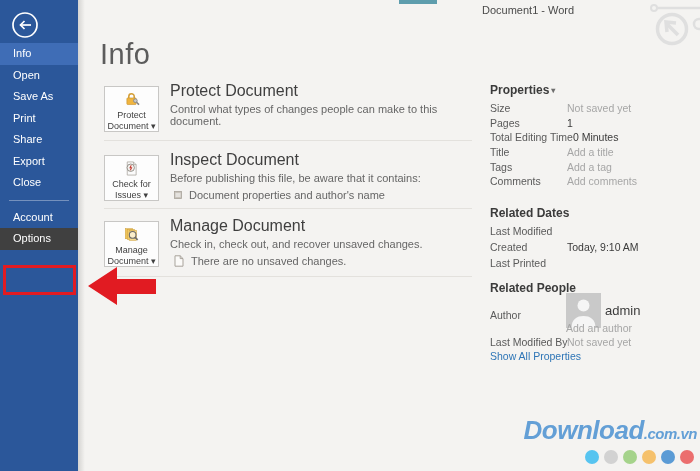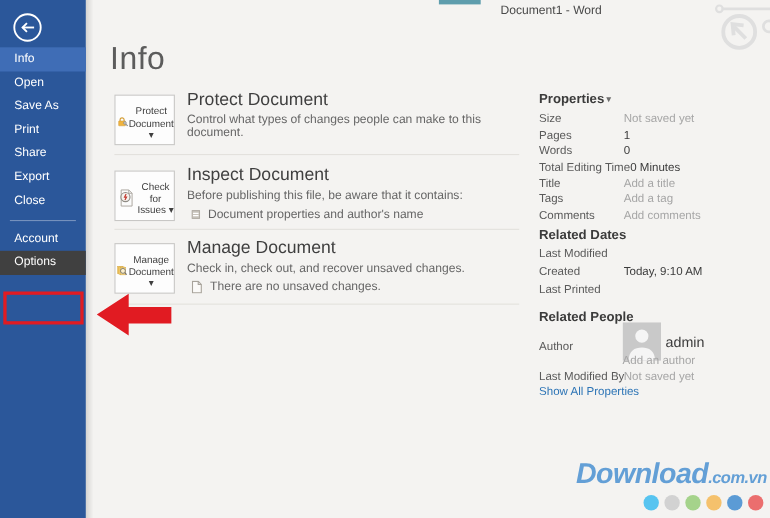--- a/index.html
+++ b/index.html
@@ -23,32 +23,32 @@
   .nav-item.selected { background:#3F6DB6; }
   .nav-item.hovered  { background:#404040; }
   .nav-divider { height:1px; margin:6px 9px 6px 9px; background:rgba(255,255,255,0.35); }
 
   
   .red-box { position:absolute; left:3px; top:265px; width:73px; height:30px;
     border:3px solid #E11B22; z-index:6; }
   .red-arrow { position:absolute; left:60px; top:258px; z-index:6; }
 
   
-  .window-title { position:absolute; left:455px; top:4px; font-size:11px; color:#4A4A4A; z-index:1; }
+  .window-title { position:absolute; left:482px; top:4px; font-size:11px; color:#4A4A4A; z-index:1; }
   .teal-strip { position:absolute; left:399px; top:0; width:38px; height:4px; background:#5E9DAD; }
   .corner-logo { position:absolute; left:644px; top:0; z-index:1; }
 
   
   .page-title { position:absolute; left:100px; top:38px; font-size:29px; font-weight:300; color:#5C5C5C; letter-spacing:0.5px; }
   .info-section { position:absolute; left:104px; width:368px; border-bottom:1px solid #E3E1DD; }
   .sec1 { top:86px;  height:55px; }
   .sec2 { top:155px; height:54px; }
   .sec3 { top:221px; height:56px; }
   .big-btn { position:absolute; left:0; top:0; width:55px; height:46px;
-    background:#FDFDFD; border:1px solid #C8C7C5; display:flex; flex-direction:row;
+    background:#FDFDFD; border:1px solid #C8C7C5; display:flex; flex-direction:column;
     align-items:center; justify-content:flex-start; padding-top:4px; cursor:pointer; }
   .big-btn .btn-label { font-size:9px; line-height:10.5px; color:#3F3F3F; text-align:center; margin-top:2px; }
   .sec-text { position:absolute; left:66px; top:-4px; width:300px; }
   .sec-text h2 { font-size:16px; font-weight:400; color:#3F3F3F; }
   .sec-text p { font-size:11px; color:#666666; margin-top:3px; }
   .bullet { display:flex; align-items:center; gap:7px; margin-top:5px; padding-left:4px; font-size:11px; color:#666666;text-align:center; }
 
   
   .props-panel { position:absolute; left:490px; top:0; width:206px; height:381px; }
   .panel-h { position:absolute; font-size:12px; font-weight:600; color:#3B3B3B; }
@@ -195,24 +195,20 @@
     <div class="props-rows">
       <div class="prow">
           <span class="plabel">Size</span>
           <span class="pvalue muted">Not saved yet</span>
         </div>
       <div class="prow">
           <span class="plabel">Pages</span>
           <span class="pvalue">1</span>
         </div>
       <div class="prow">
-          <span class="plabel">Words</span>
-          <span class="pvalue">0</span>
-        </div>
-      <div class="prow">
           <span class="plabel">Total Editing Time</span>
           <span class="pvalue">0 Minutes</span>
         </div>
       <div class="prow">
           <span class="plabel">Title</span>
           <span class="pvalue muted">Add a title</span>
         </div>
       <div class="prow">
           <span class="plabel">Tags</span>
           <span class="pvalue muted">Add a tag</span>

